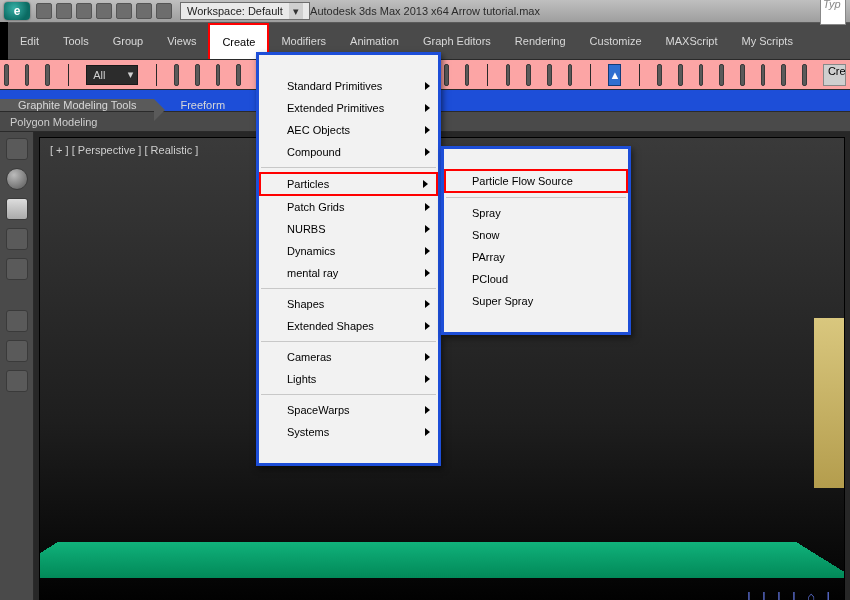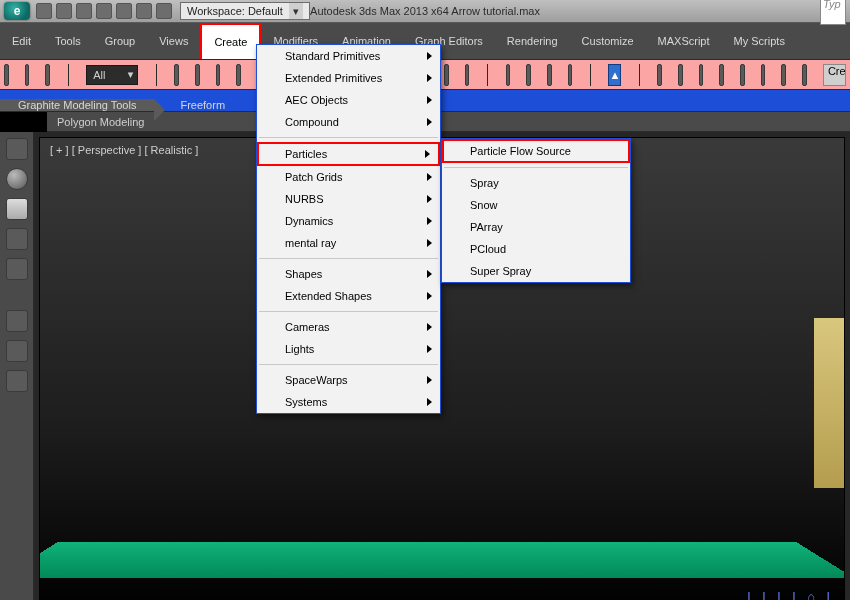--- a/index.html
+++ b/index.html
@@ -37,21 +37,21 @@
     margin-left: auto; display:flex; gap:6px; align-items:center;
   }
   .search-title {
     width: 26px; height: 28px; background: #fff; border: 1px solid #888; font-style: italic; color:#888;
     padding-left:2px; overflow:hidden;
   }
 
   
   .menubar {
     height: 38px; background: #4a4a4a; display: flex; align-items: stretch;
-    border-top: 1px solid #5a5a5a; border-bottom: 1px solid #2a2a2a;
+    border-top: 1px solid #5a5a5a; border-bottom: 1px solid #2a2a2a; margin-left: 8px;
   }
   .menubar .mitem {
     padding: 0 12px; color: #d8d8d8; display: flex; align-items: center; cursor: default;
   }
   .menubar .mitem.active {
     background: #fff; color: #000; border: 2px solid #ff0000; border-bottom: none;
   }
 
   
   .toolbar {
@@ -83,21 +83,20 @@
     background:#5a5a5a;
   }
   .ribbon .rtab.first::after{
     content:""; position:absolute; right:-11px; top:0; width:0; height:0;
     border-top:11px solid transparent; border-bottom:11px solid transparent; border-left:11px solid #5a5a5a;
   }
   .ribbon .collapse { margin-left:4px; color:#cfcfcf; padding:0 10px; display:flex; align-items:center; }
   .subribbon {
     height: 20px; background:#4a4a4a; color:#cfcfcf; padding:0 10px; display:flex; align-items:center;
     border-bottom:1px solid #2a2a2a;
-    margin-left:47px;
   }
 
   
   .workarea {
     position: relative; height: calc(600px - 22px - 22px - 30px - 22px - 20px);
     display:flex; background:#272727;
   }
   .left-dock {
     width: 34px; background:#4a4a4a; border-right:1px solid #2a2a2a;
     display:flex; flex-direction:column; align-items:center; padding-top:6px; gap:8px;
@@ -121,22 +120,22 @@
   .box3d {
     position:absolute; right:-10px; top:180px; width:40px; height:170px;
     background: linear-gradient(#d9c77e, #b49d4d);
   }
   .marks {
     position:absolute; right:10px; bottom:6px; color:#6f86ff; letter-spacing:4px; font-size:13px;
   }
 
   
   .menu {
-    position:absolute; background:#f2f2f2; border:1px solid #1d4ed8;
-    box-shadow:2px 3px 6px rgba(0,0,0,.5); padding:0 0; color:#000; z-index:50;
+    position:absolute; background:#f2f2f2; border:3px solid #1d4ed8;
+    box-shadow:2px 3px 6px rgba(0,0,0,.5); padding:20px 0; color:#000; z-index:50;margin-top:8px;
   }
   .menu .row {
     height:22px; display:flex; align-items:center; padding:0 24px 0 28px; white-space:nowrap; position:relative;
     cursor:default;
   }
   .menu .row.has-sub::after {
     content:""; position:absolute; right:8px; top:50%; margin-top:-4px;
     border-top:4px solid transparent; border-bottom:4px solid transparent; border-left:5px solid #000;
   }
   .menu .sep { height:1px; background:#c8c8c8; margin:4px 2px; }

